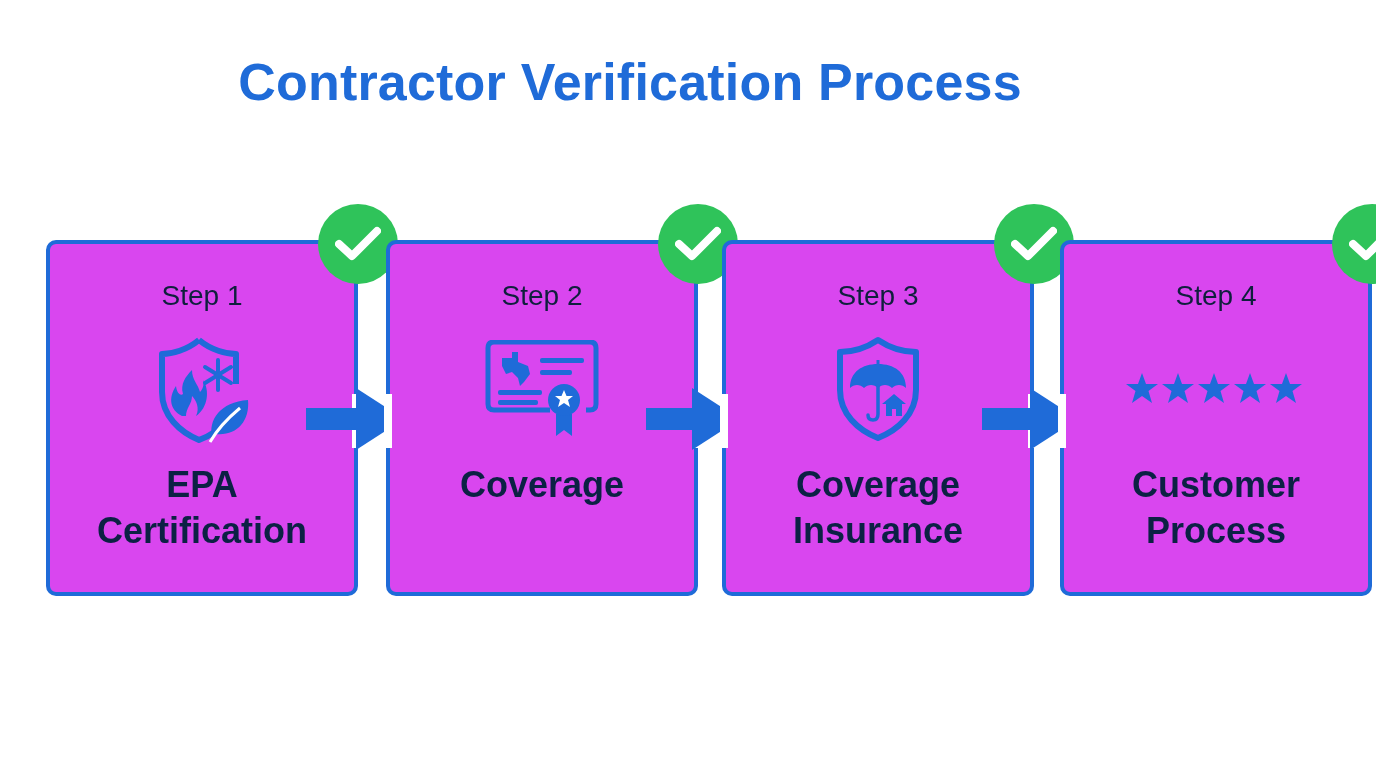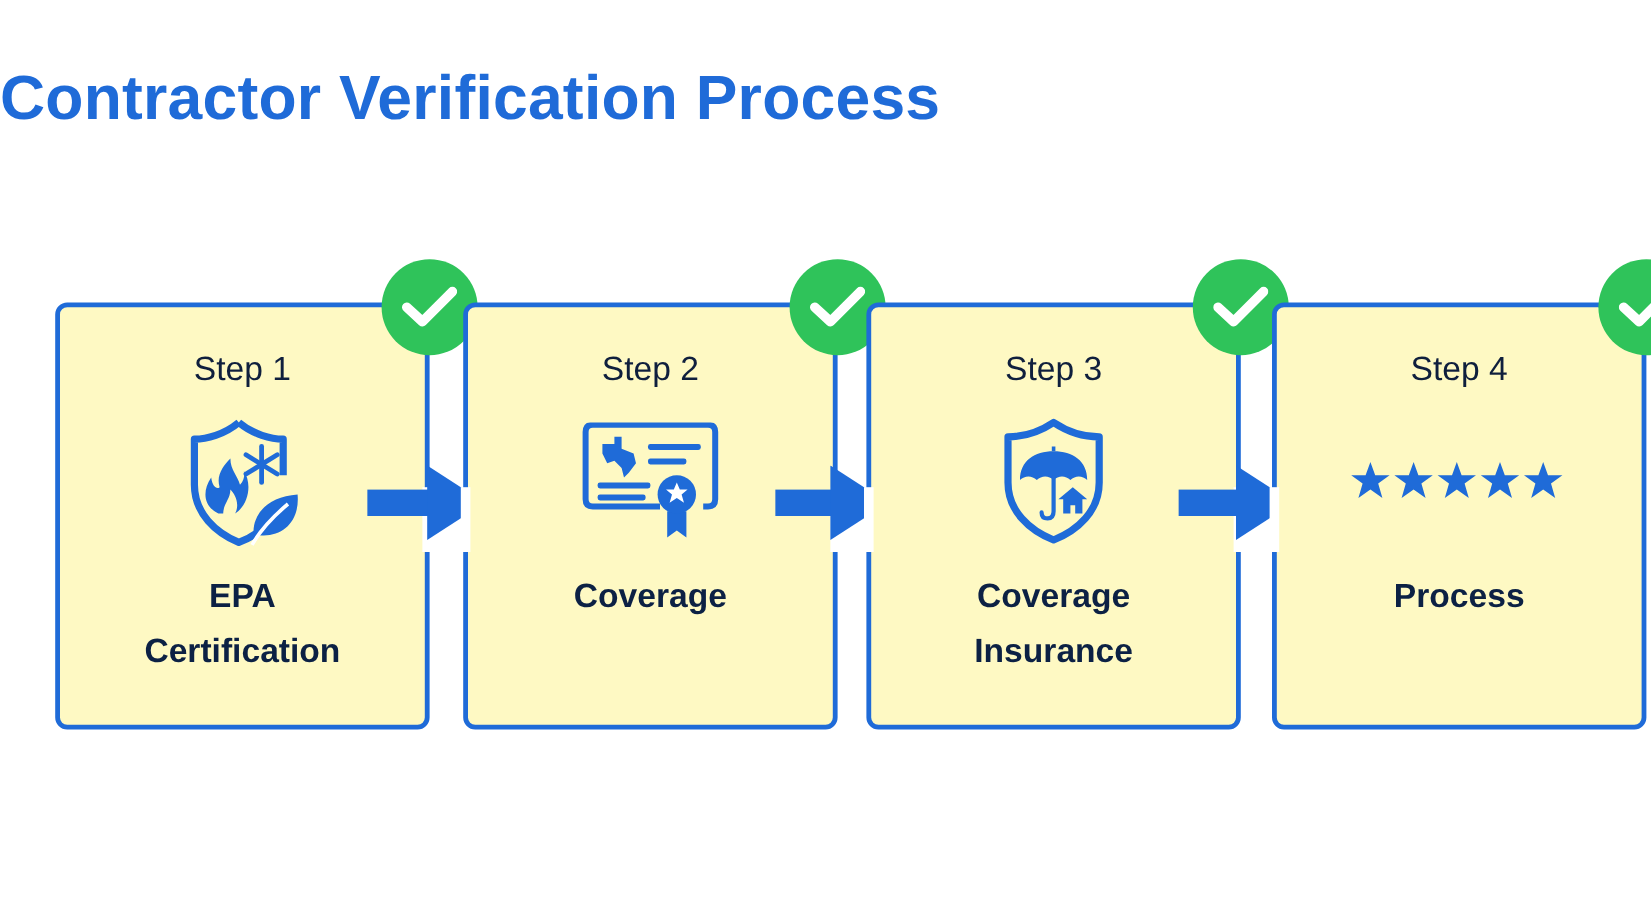--- a/index.html
+++ b/index.html
@@ -1,20 +1,20 @@
 <!DOCTYPE html>
 <html><head>
 <meta charset="utf-8">
 <style>
   html,body{margin:0;padding:0;}
   body{width:1376px;height:768px;background:#ffffff;position:relative;overflow:hidden;font-family:"Liberation Sans","DejaVu Sans",sans-serif;}
-  .title{position:absolute;left:0;top:52px;width:1260px;font-size:52px;font-weight:700;color:#1f6bd8;letter-spacing:0.2px;}
-  .box{position:absolute;top:252px;width:312px;height:356px;border:4px solid #1f6bd8;border-radius:10px;background:#fef9c3;box-sizing:border-box;}
+  .title{position:absolute;left:0;top:52px;width:1260px;text-align:center;font-size:52px;font-weight:700;color:#1f6bd8;letter-spacing:0.2px;}
+  .box{position:absolute;top:240px;width:312px;height:356px;border:4px solid #1f6bd8;border-radius:10px;background:#d946ef;box-sizing:border-box;}
   .step-label{position:absolute;left:0;width:100%;top:36px;text-align:center;font-size:28px;color:#0f1f3d;}
-  .step-title{position:absolute;left:0;width:100%;top:218px;text-align:center;font-size:28px;font-weight:700;color:#0c2144;line-height:46px;}
+  .step-title{position:absolute;left:0;width:100%;top:218px;text-align:center;font-size:36px;font-weight:700;color:#0c2144;line-height:46px;}
   .icon{position:absolute;left:50%;transform:translateX(-50%);top:92px;}
   .badge{position:absolute;width:80px;height:80px;border-radius:50%;background:#2fc35a;top:-40px;right:-44px;display:flex;align-items:center;justify-content:center;}
   .gap{position:absolute;right:-6px;width:8px;height:54px;top:150px;background:#fff;}
   .gap-left{position:absolute;left:-6px;width:8px;height:54px;top:150px;background:#fff;}
   .arrow{position:absolute;top:388px;}
 </style>
 </head>
 <body>
 
 <div class="title">Contractor Verification Process</div>
@@ -126,15 +126,16 @@
       <g fill="#1f6bd8">
         <polygon points="17,1 21,12 33,12 23.5,19 27,31 17,24 7,31 10.5,19 1,12 13,12"></polygon>
         <polygon points="53,1 57,12 69,12 59.5,19 63,31 53,24 43,31 46.5,19 37,12 49,12"></polygon>
         <polygon points="89,1 93,12 105,12 95.5,19 99,31 89,24 79,31 82.5,19 73,12 85,12"></polygon>
         <polygon points="125,1 129,12 141,12 131.5,19 135,31 125,24 115,31 118.5,19 109,12 121,12"></polygon>
         <polygon points="161,1 165,12 177,12 167.5,19 171,31 161,24 151,31 154.5,19 145,12 157,12"></polygon>
       </g>
     </svg>
   </div>
   <div class="step-title">
+    <div>Customer</div>
     <div>Process</div>
   </div>
 </div>
 
 </body></html>

